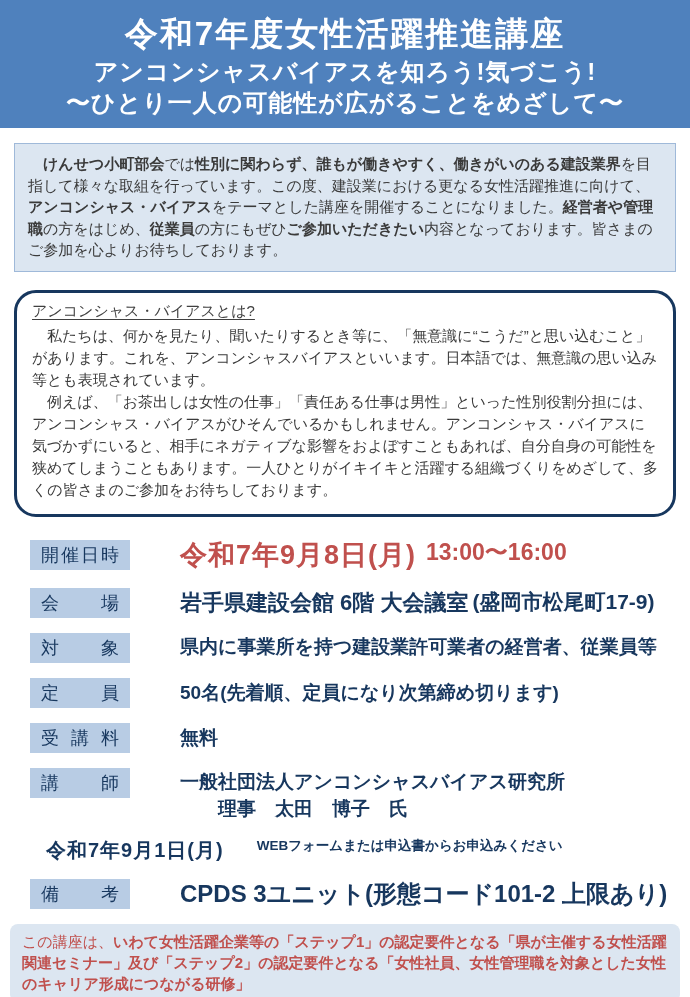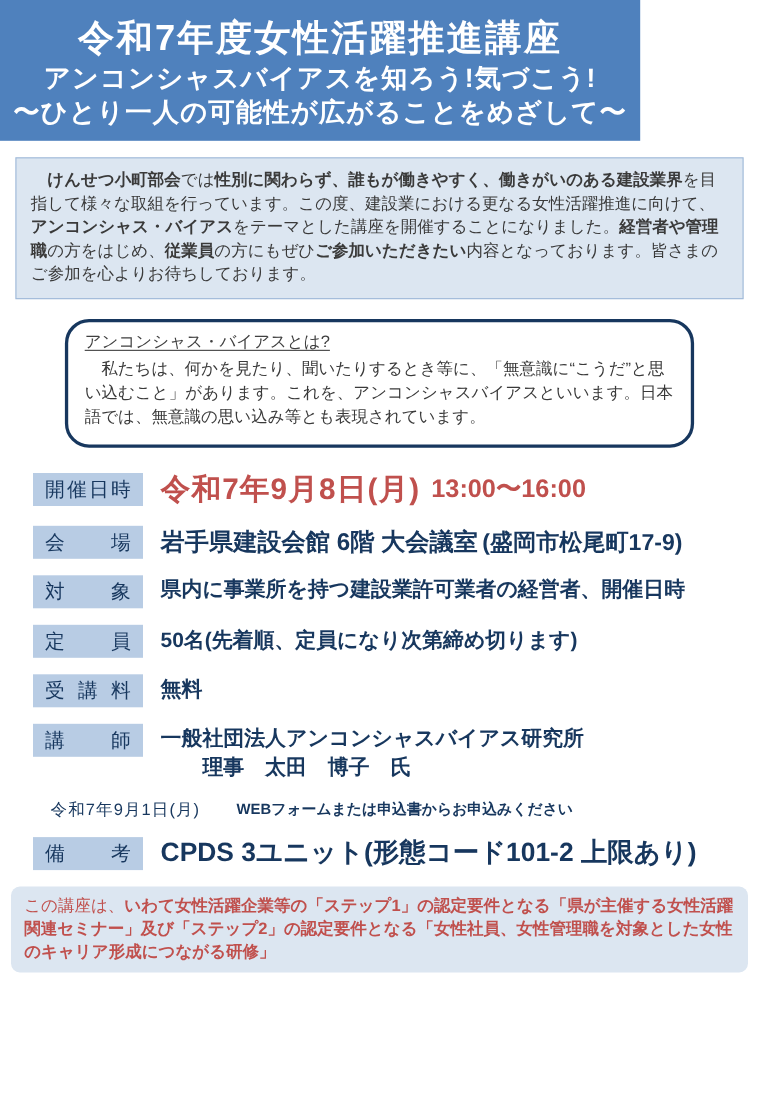--- a/index.html
+++ b/index.html
@@ -6,69 +6,69 @@
   html,body { background:#ffffff; }
   body {
     width:690px; height:997px; margin:0 auto;
     font-family:"Liberation Sans","DejaVu Sans",sans-serif;
     overflow:hidden;
   }
   .page { width:690px; height:997px; overflow:hidden; background:#fff; }
 
   
   .header {
-    width:582px; height:128px; background:#4F81BD; color:#fff;
+    width:690px; height:128px; background:#4F81BD; color:#fff;
     text-align:center; padding-top:12px;
   }
   .header .title {
     font-size:33px; font-weight:bold; letter-spacing:2px; line-height:44px;
   }
   .header .sub { font-size:24px; font-weight:bold; line-height:31px; letter-spacing:1px; }
 
   
   .intro-box {
     width:662px; margin:15px auto 0; background:#DCE6F1;
     border:1px solid #9FB9D9; padding:9px 13px 10px;
     font-size:15px; line-height:21.6px; color:#3A3A3A;
   }
   .intro-box .b, .note-box .b { font-weight:bold; }
 
   
   .bias-box {
-    width:572px; margin:18px auto 0; background:#fff;
+    width:662px; margin:18px auto 0; background:#fff;
     border:3px solid #17375E; border-radius:22px;
     padding:7px 15px 13px;
     font-size:15px; line-height:22px; color:#3A3A3A;
   }
   .bias-title {
     font-size:15px; color:#404040; text-decoration:underline;
     text-underline-offset:3px; margin-bottom:3px;
   }
 
   
   .details { margin:20px 0 0 0; }
-  .drow { display:flex; align-items:center; margin:0 0 15px 30px; }
+  .drow { display:flex; align-items:center; margin:0 0 15px 30px;gap:34px; }
   .drow.top { align-items:flex-start; }
   .dlabel {
     flex:0 0 100px; background:#B8CCE4; color:#17375E;
     font-size:18px; padding:3px 11px; line-height:24px;
   }
   .dlabel span { display:block; text-align:justify; text-align-last:justify; }
   .dlabel.wide { flex:0 0 112px; margin-left:-12px; padding:3px 8px; }
   .dvalue { margin-left:16px; }
   .v-date  { color:#C0504D; font-weight:bold; font-size:27px; letter-spacing:1px; }
   .v-time  { color:#C0504D; font-weight:bold; font-size:23px; margin-left:10px; }
   .v-main  { color:#17375E; font-weight:bold; font-size:22px; }
   .v-sub   { color:#17375E; font-weight:bold; font-size:21px; margin-left:4px; }
   .v-std   { color:#17375E; font-weight:bold; font-size:19px; line-height:27px; }
   .v-line2 { color:#17375E; font-weight:bold; font-size:19px; line-height:27px; }
   .ind     { padding-left:2em; }
-  .v-deadline { color:#17375E; font-weight:normal; font-size:15px; letter-spacing:1px; }
+  .v-deadline { color:#17375E; font-weight:bold; font-size:20px; letter-spacing:1px; }
   .v-webnote  { color:#17375E; font-weight:bold; font-size:13.5px; margin-left:33px; }
-  .row-baseline { display:flex; align-items:center; }
+  .row-baseline { display:flex; align-items:flex-start; }
 
   
   .note-box {
     width:670px; margin:6px auto 0; background:#DCE6F1;
     border-radius:8px; padding:7px 12px 8px;
     color:#C0504D; font-size:15px; line-height:21px;
   }
 </style>
 </head>
 <body>
@@ -81,20 +81,21 @@
     <div class="sub">〜ひとり一人の可能性が広がることをめざして〜</div>
   </div>
 
   <div class="intro-box">
     <span id="intro-text"><span>　</span><span class="b">けんせつ小町部会</span><span>では</span><span class="b">性別に関わらず、誰もが働きやすく、働きがいのある建設業界</span><span>を目指して様々な取組を行っています。この度、建設業における更なる女性活躍推進に向けて、</span><span class="b">アンコンシャス・バイアス</span><span>をテーマとした講座を開催することになりました。</span><span class="b">経営者や管理職</span><span>の方をはじめ、</span><span class="b">従業員</span><span>の方にもぜひ</span><span class="b">ご参加いただきたい</span><span>内容となっております。皆さまのご参加を心よりお待ちしております。</span></span>
   </div>
 
   <div class="bias-box">
     <div class="bias-title">アンコンシャス・バイアスとは?</div>
     <p>　私たちは、何かを見たり、聞いたりするとき等に、「無意識に“こうだ”と思い込むこと」があります。これを、アンコンシャスバイアスといいます。日本語では、無意識の思い込み等とも表現されています。</p>
+    <p>　例えば、「お茶出しは女性の仕事」「責任ある仕事は男性」といった性別役割分担には、アンコンシャス・バイアスがひそんでいるかもしれません。アンコンシャス・バイアスに気づかずにいると、相手にネガティブな影響をおよぼすこともあれば、自分自身の可能性を狭めてしまうこともあります。一人ひとりがイキイキと活躍する組織づくりをめざして、多くの皆さまのご参加をお待ちしております。</p>
   </div>
 
   <div class="details">
 
     <div class="drow">
       <div class="dlabel">
           <span>開催日時</span>
         </div>
       <div class="dvalue row-baseline">
         <span class="v-date">令和7年9月8日(月)</span>
@@ -110,21 +111,21 @@
         <span class="v-main">岩手県建設会館 6階 大会議室</span>
         <span class="v-sub">(盛岡市松尾町17-9)</span>
       </div>
     </div>
 
     <div class="drow top">
       <div class="dlabel">
           <span>対　象</span>
         </div>
       <div class="dvalue">
-        <div class="v-std">県内に事業所を持つ建設業許可業者の経営者、開催日時</div>
+        <div class="v-std">県内に事業所を持つ建設業許可業者の経営者、従業員等</div>
       </div>
     </div>
 
     <div class="drow">
       <div class="dlabel">
           <span>定　員</span>
         </div>
       <div class="dvalue">
         <span class="v-std">50名(先着順、定員になり次第締め切ります)</span>
       </div>

